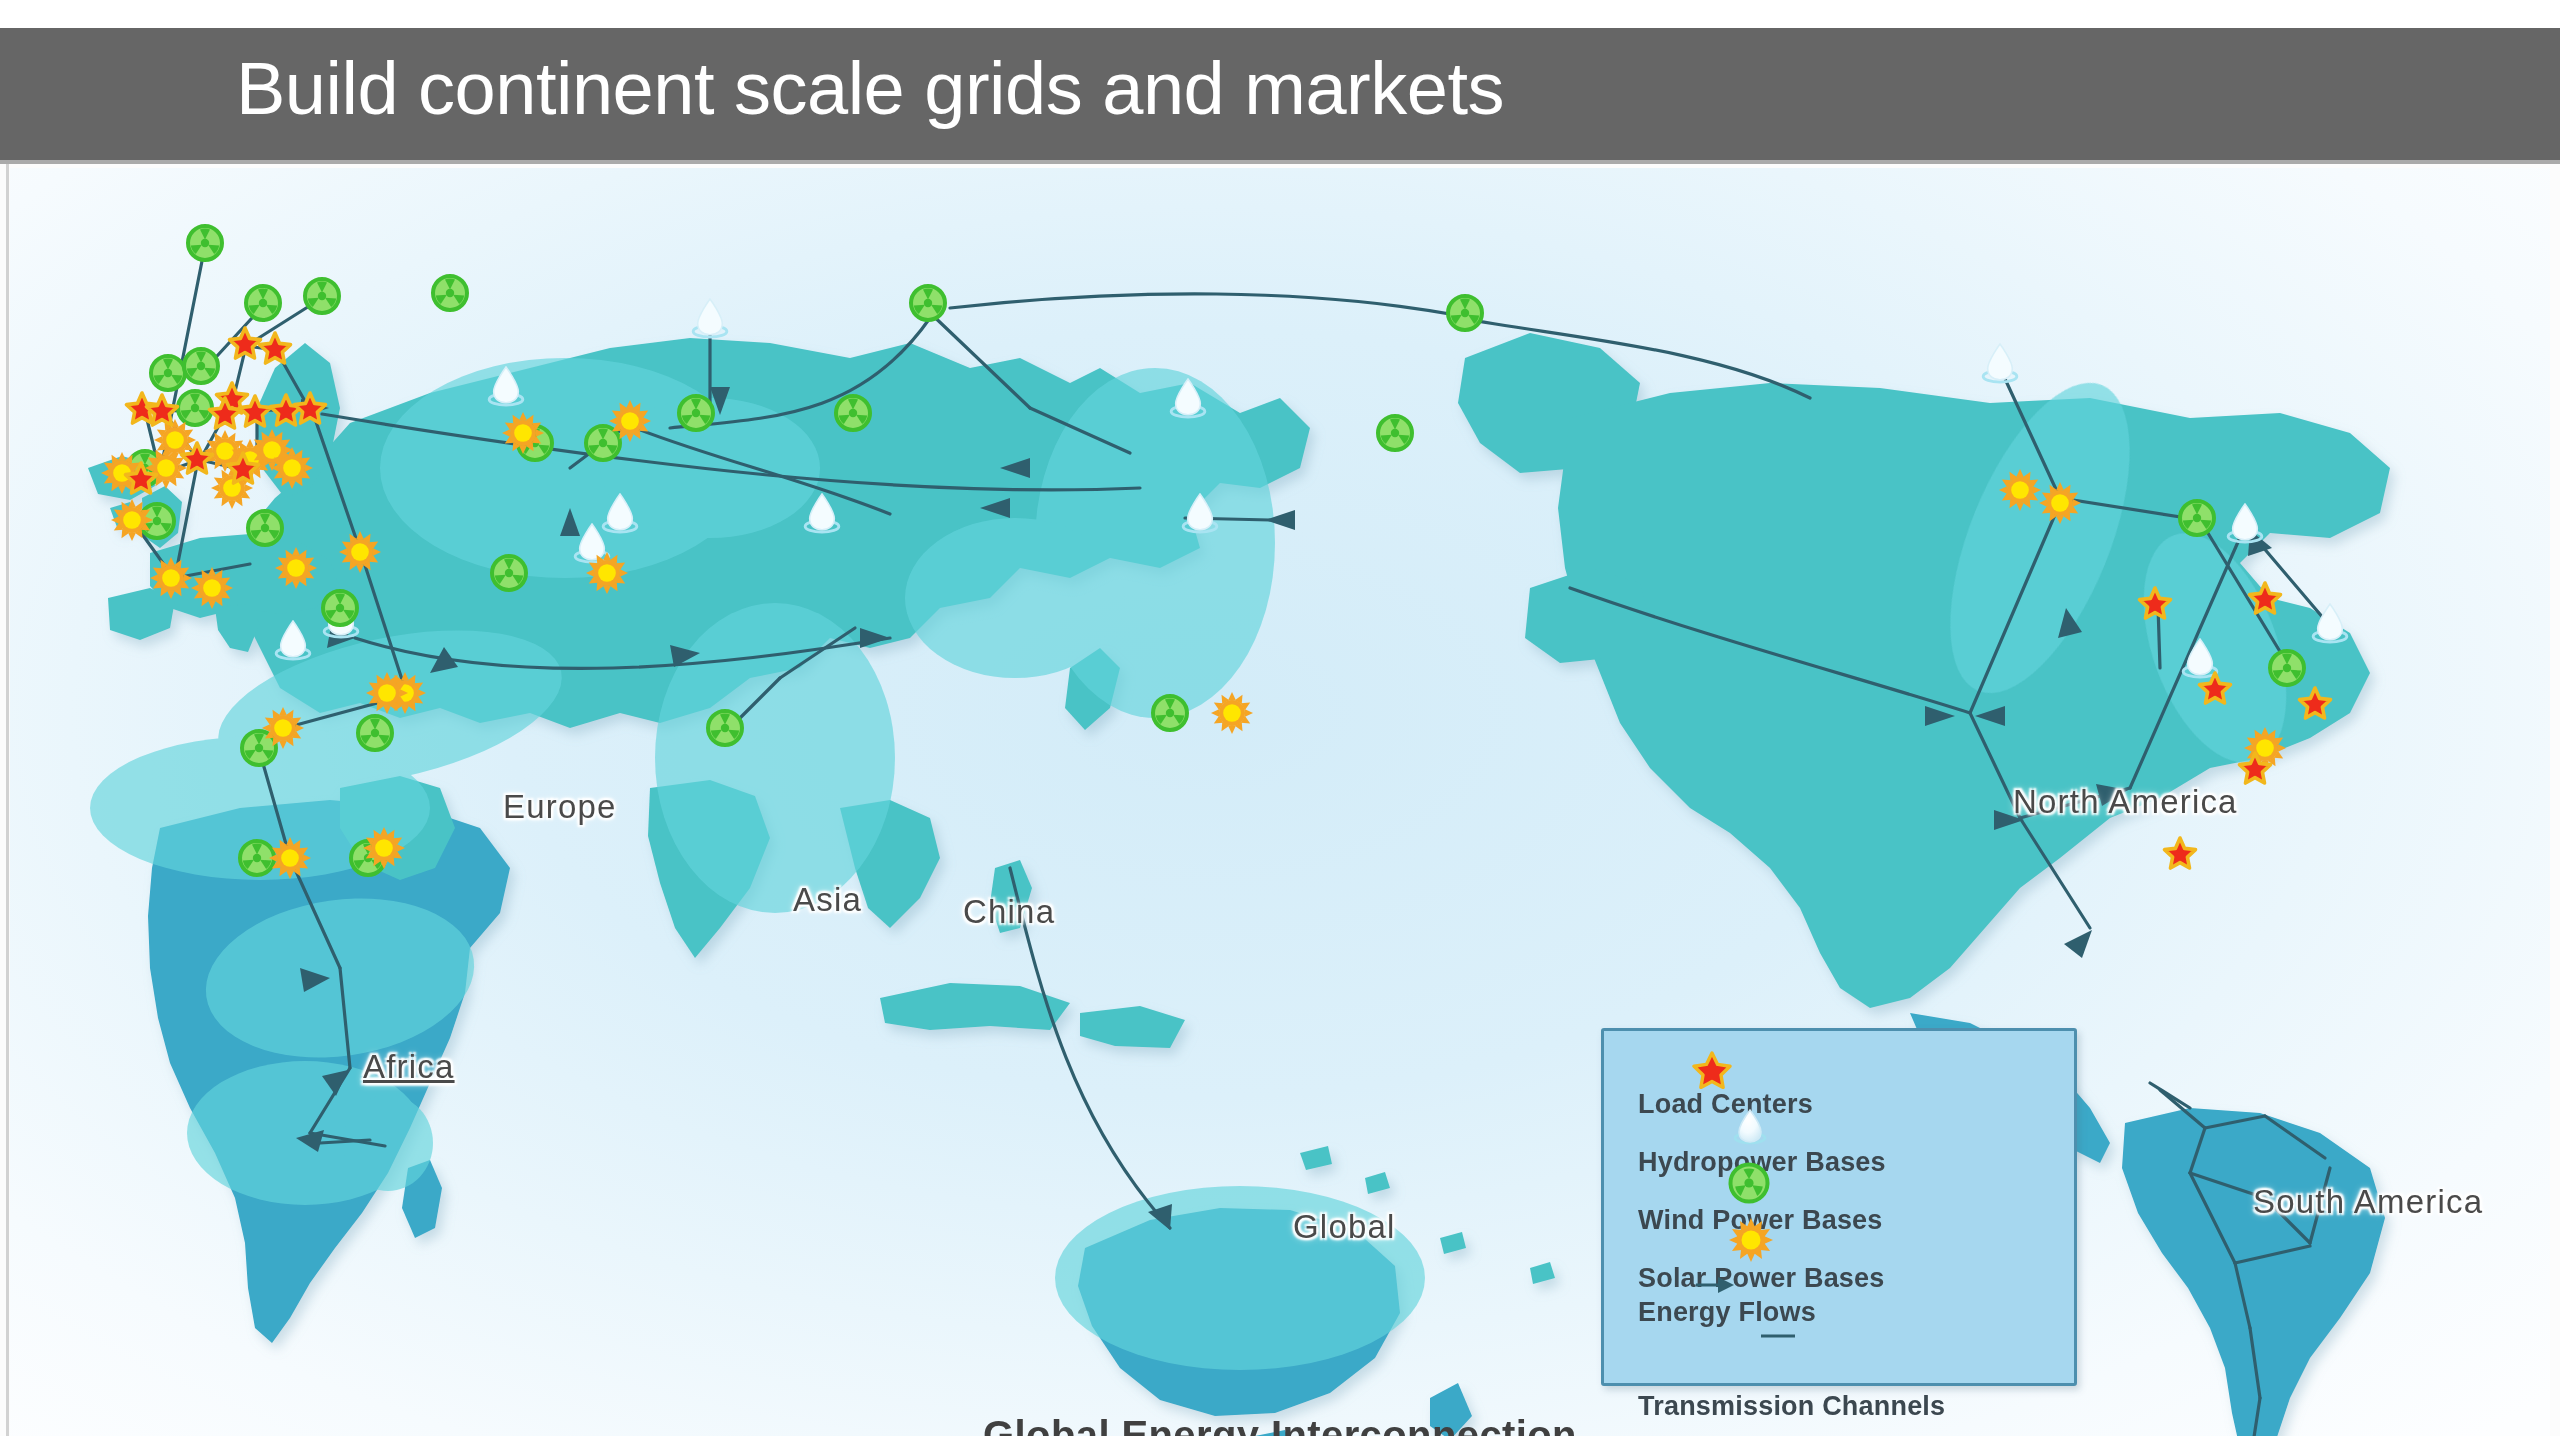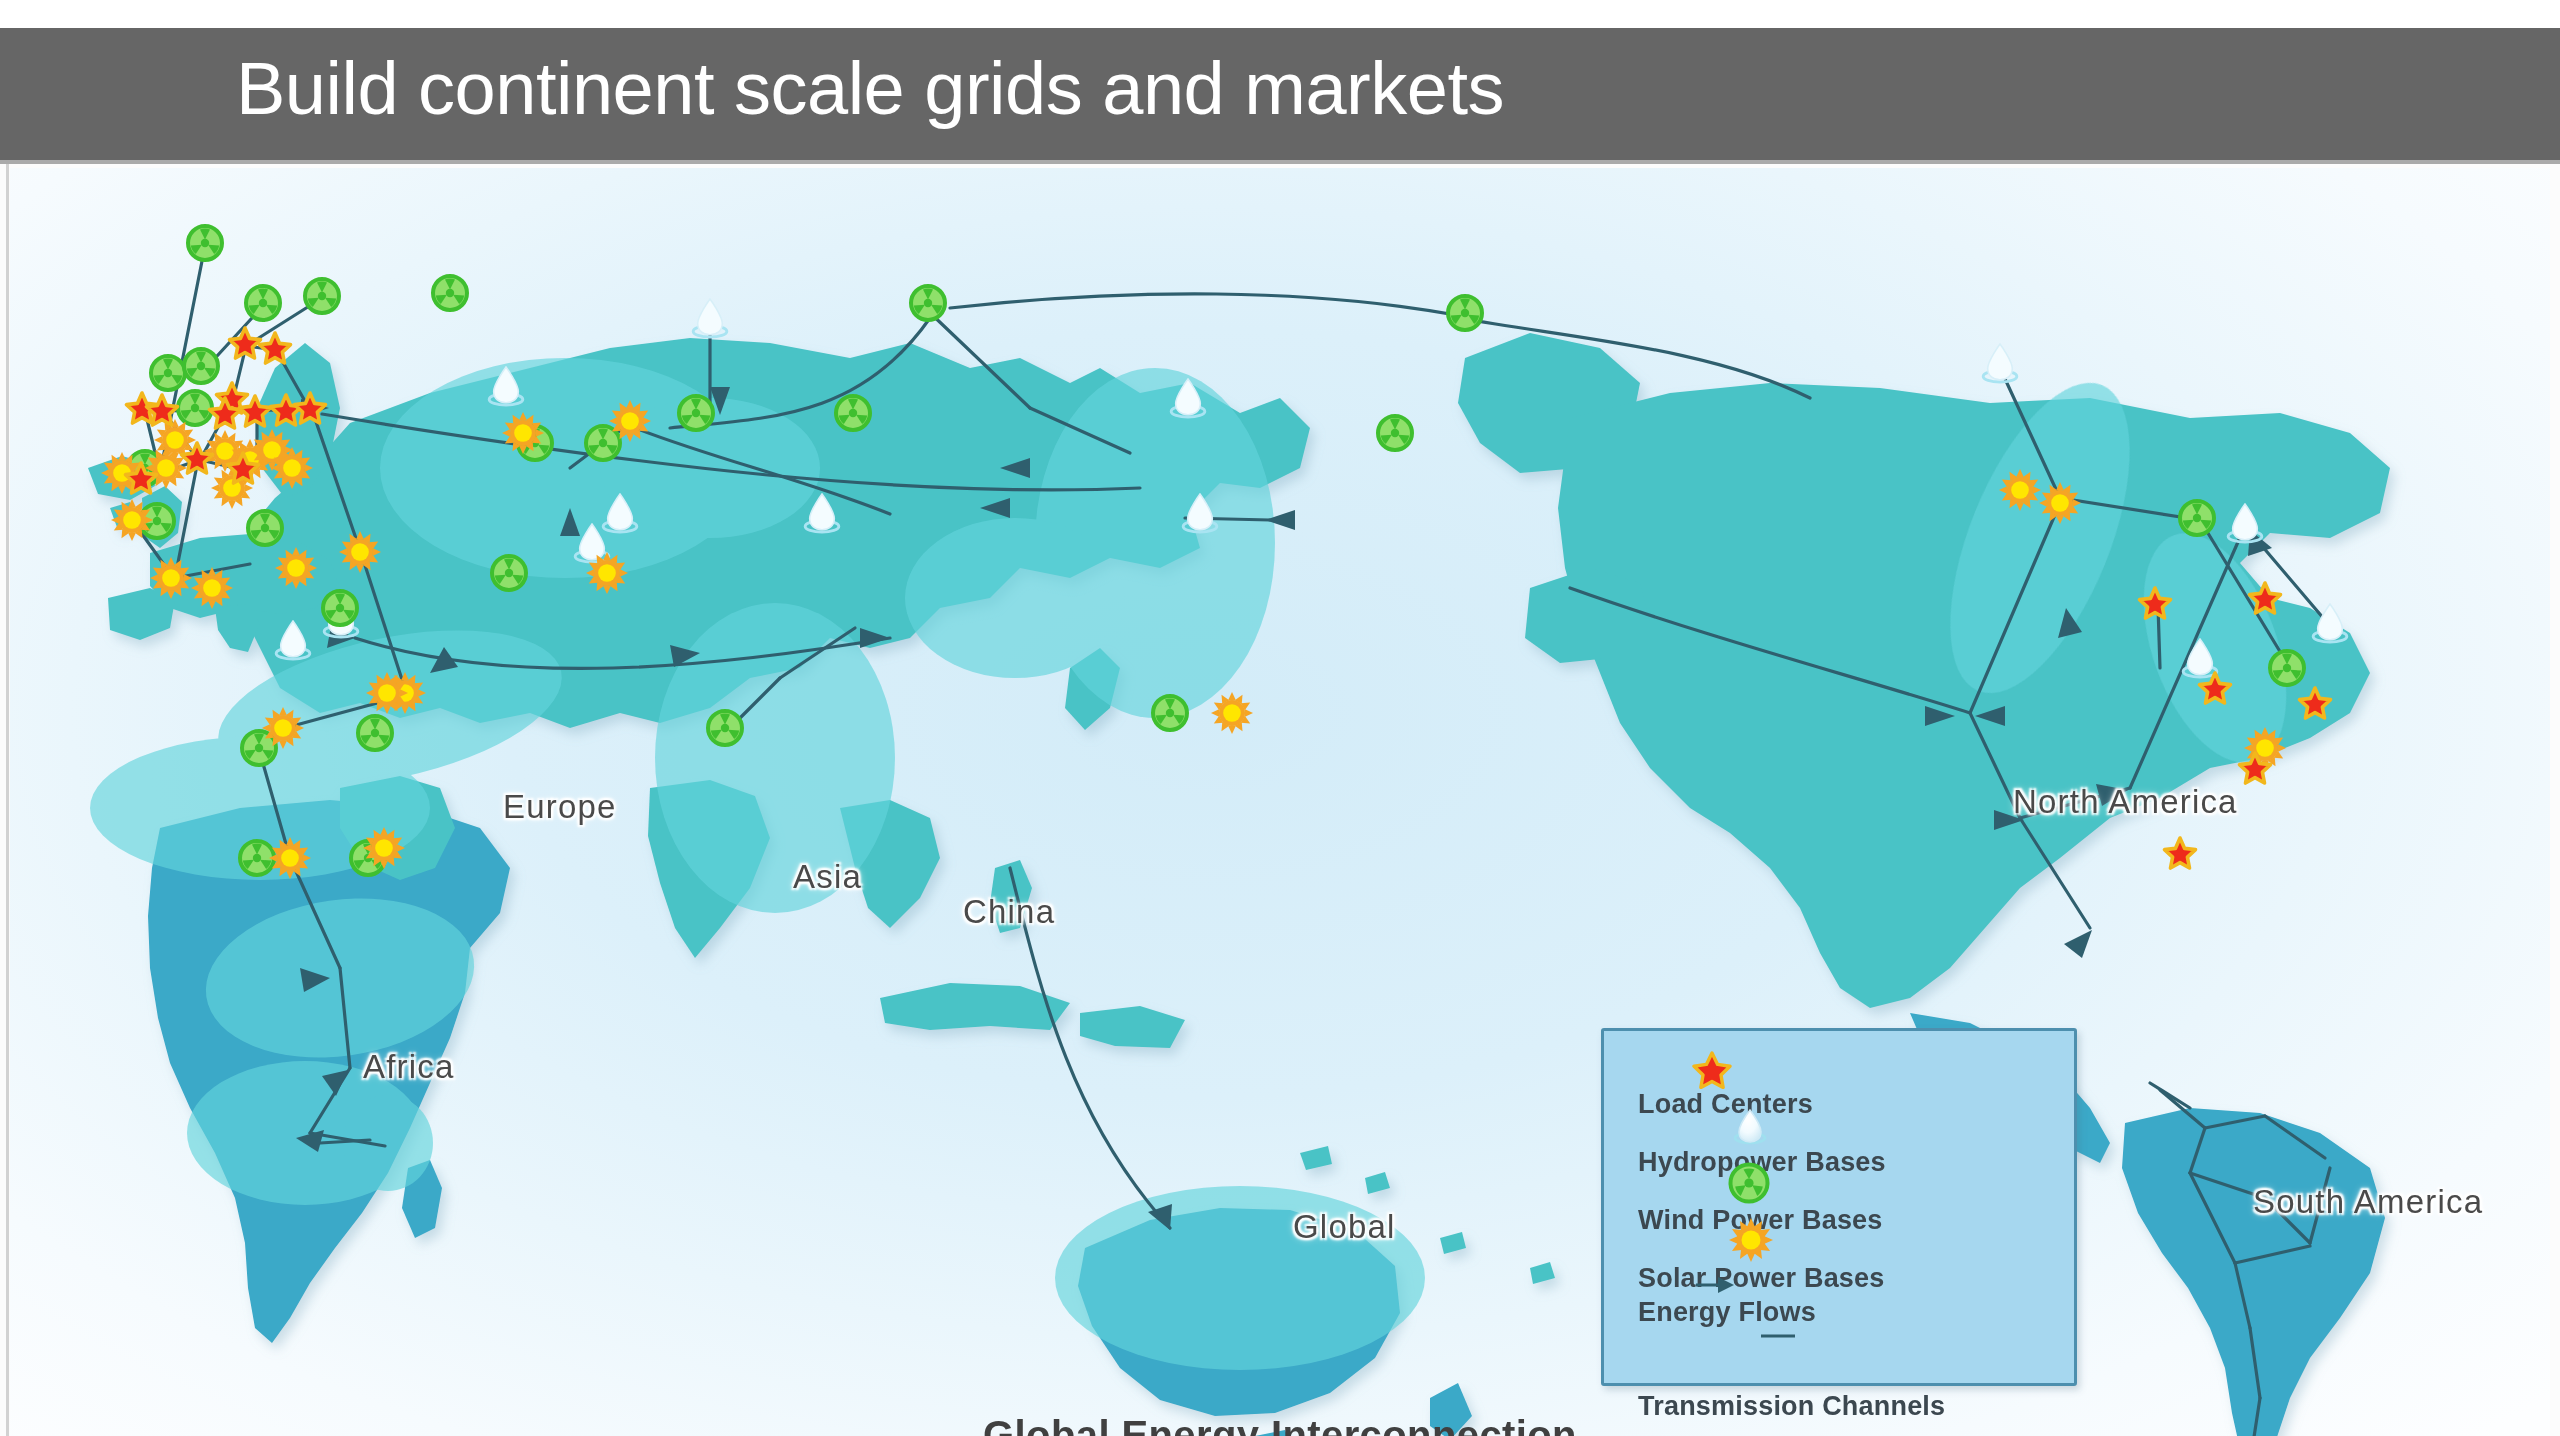--- a/index.html
+++ b/index.html
@@ -351,23 +351,23 @@
         <path d="M1965 548 l30 -10 l0 20 Z"></path>
         <path d="M2014 652 l-30 10 l0 -20 Z"></path>
         <path d="M2118 622 l-26 16 l-6 -22 Z"></path>
         <path d="M2056 440 l16 24 l-24 6 Z"></path>
         <path d="M2082 762 l-10 28 l-18 -14 Z"></path>
         <path d="M2240 362 l22 18 l-24 8 Z"></path>
       </g>
     </svg>
 
     <div class="geo-label" style="left:465px;  top:620px;">Europe</div>
-    <div class="geo-label" style="left:755px;  top:690px;text-align:right;">Asia</div>
+    <div class="geo-label" style="left:755px;  top:713px;text-align:right;">Asia</div>
     <div class="geo-label" style="left:925px;  top:725px;">China</div>
-    <div class="geo-label" style="left:325px;  top:880px;">Africa</div>
+    <div class="geo-label" style="left:325px;  top:880px;text-decoration:underline;">Africa</div>
     <div class="geo-label" style="left:1255px; top:1040px;">Global</div>
     <div class="geo-label" style="left:1975px; top:615px;">North America</div>
     <div class="geo-label" style="left:2215px; top:1015px;">South America</div>
 
     <svg id="markers-svg" viewBox="0 0 2540 1296" style="position:absolute;left:0;top:0;width:2540px;height:1296px;pointer-events:none;">
         <g>
           <g transform="translate(700,150) scale(1.12)">
             <ellipse cx="0" cy="12" rx="15" ry="5" fill="none" stroke="#a9e4f2" stroke-width="2.6"></ellipse>
             <path d="M0 -17 C 0 -17, 11 -2, 11 5 C 11 11.5, 6 15, 0 15 C -6 15, -11 11.5, -11 5 C -11 -2, 0 -17, 0 -17 Z" fill="#f4fcff" stroke="#d7eff8" stroke-width="1.4"></path>
           </g>

